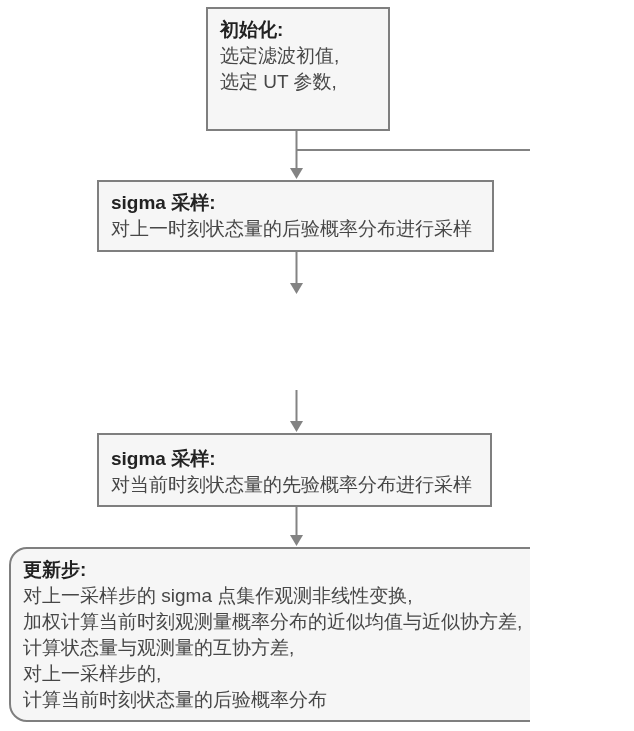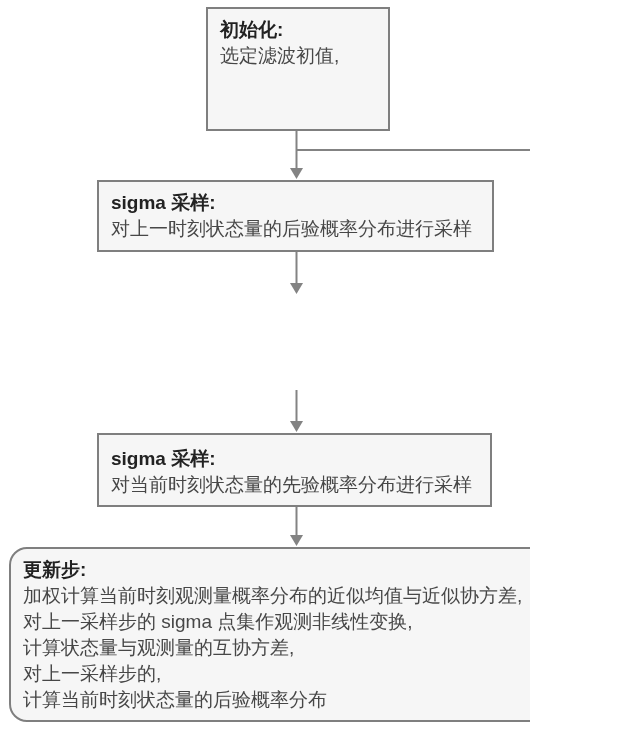--- a/index.html
+++ b/index.html
@@ -47,35 +47,36 @@
 
     <line class="edge-line" x1="296.5" y1="507" x2="296.5" y2="536" stroke="#838383"></line>
     <polygon points="290,535 303,535 296.5,546" fill="#838383"></polygon>
 
     <polyline class="edge-line" points="581,631 627,631 627,150 297,150" stroke="#838383"></polyline>
   </svg>
 
   <div class="node" style="left:206px;top:7px;width:184px;height:124px;">
     <div class="node-title">初始化:</div>
     <div class="node-line">选定滤波初值,</div>
+    <div class="node-line">选定 UT 参数,</div>
   </div>
 
   <div class="node" style="left:97px;top:180px;width:397px;height:72px;">
     <div class="node-title">sigma 采样:</div>
     <div class="node-line">对上一时刻状态量的后验概率分布进行采样</div>
   </div>
 
 
   <div class="node" style="left:97px;top:433px;width:395px;height:74px;padding-top:11px;">
     <div class="node-title">sigma 采样:</div>
     <div class="node-line">对当前时刻状态量的先验概率分布进行采样</div>
   </div>
 
   <div class="node" style="left:9px;top:547px;width:572px;height:175px;border-radius:18px;">
     <div class="node-title">更新步:</div>
+    <div class="node-line">对上一采样步的 sigma 点集作观测非线性变换,</div>
     <div class="node-line">加权计算当前时刻观测量概率分布的近似均值与近似协方差,</div>
-    <div class="node-line">对上一采样步的 sigma 点集作观测非线性变换,</div>
     <div class="node-line">计算状态量与观测量的互协方差,</div>
     <div class="node-line">对上一采样步的,</div>
     <div class="node-line">计算当前时刻状态量的后验概率分布</div>
   </div>
 
 </div>
 
 </body></html>

